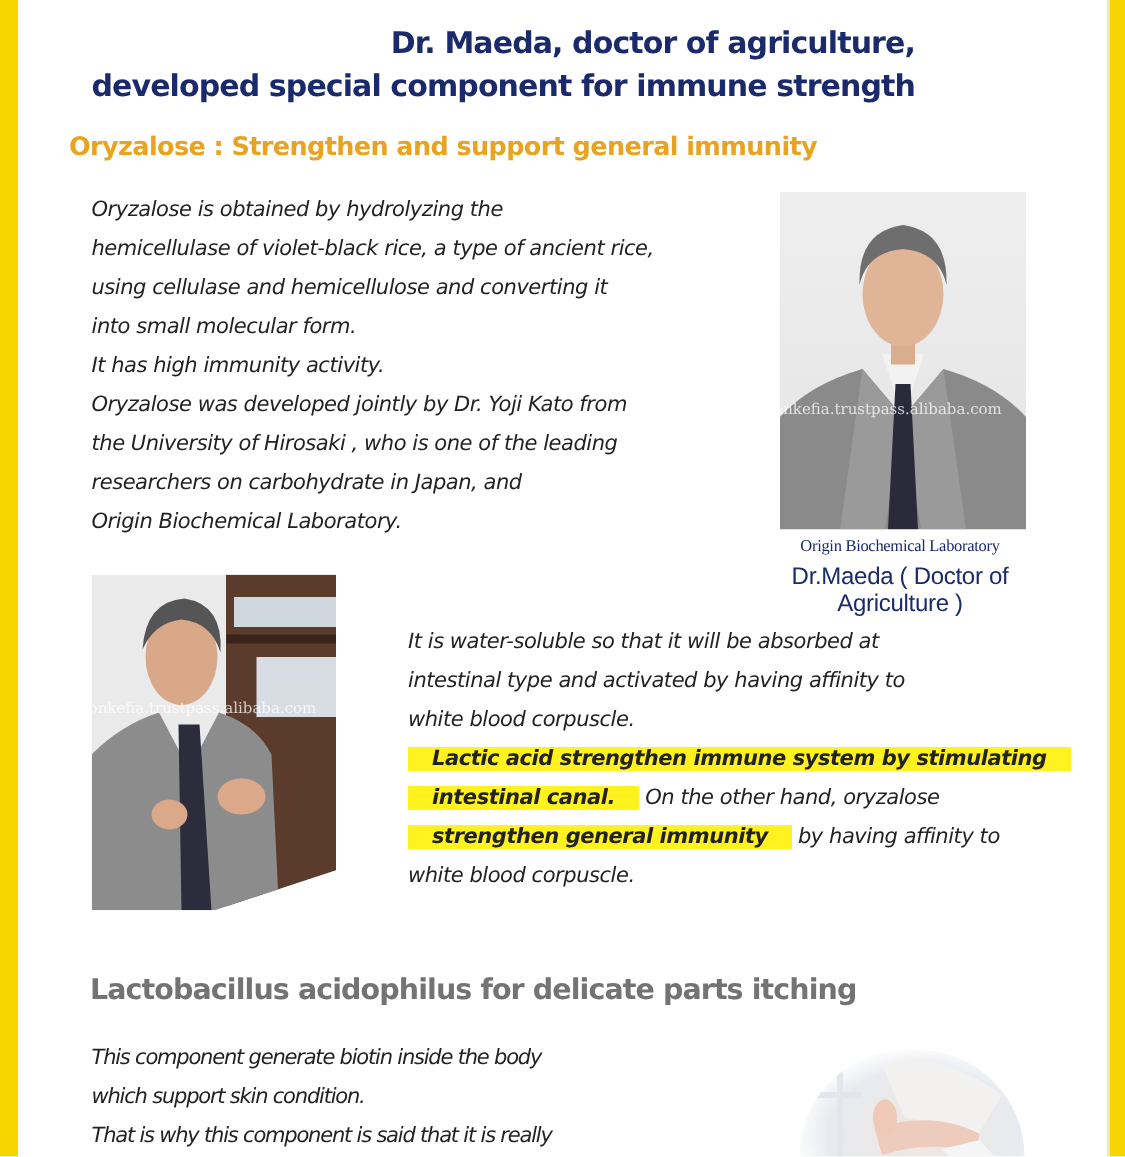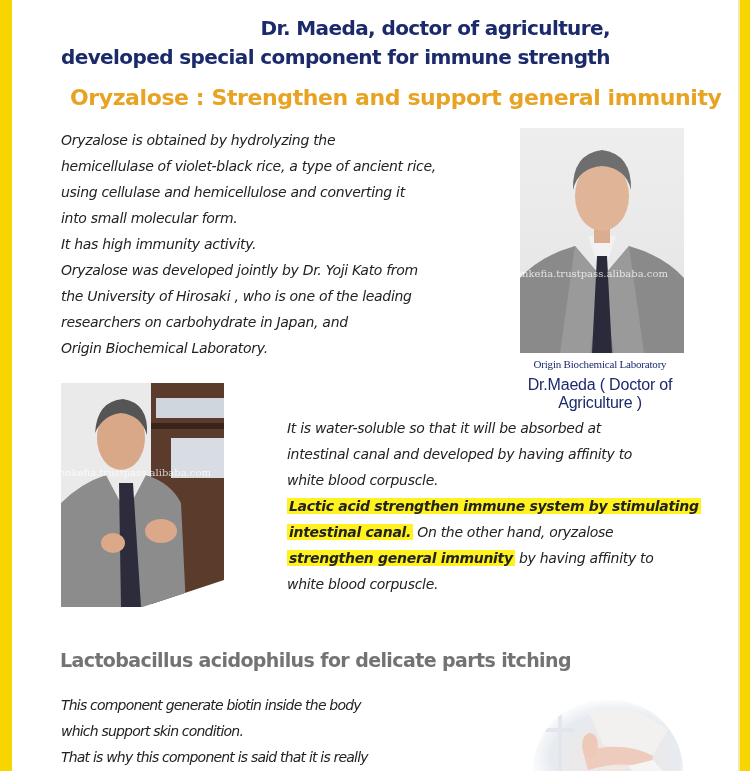--- a/index.html
+++ b/index.html
@@ -14,35 +14,35 @@
   .border-right::before { content: ""; position: absolute; left: -2px; top: 0; width: 2px; height: 100%; background: #f0e9b0; }
   .panel { position: absolute; left: 12px; top: 0; width: 728px; height: 771px; background: #fff; }
 
   .h1 {
     position: absolute; left: 61px; top: 14px;
     font-family: "DejaVu Sans", sans-serif; font-weight: bold;
     font-size: 20px; line-height: 29px; color: #1b2a6b;
     letter-spacing: -0.6px; white-space: nowrap; text-align: right;
   }
   .h2 {
-    position: absolute; left: 70px; top: 86px;
+    position: absolute; left: 46px; top: 86px;
     font-family: "DejaVu Sans", sans-serif; font-weight: bold;
-    font-size: 22px; line-height: 24px; color: #e8a323;
+    font-size: 17px; line-height: 24px; color: #e8a323;
     letter-spacing: -0.4px; white-space: nowrap;
   }
   .body-text {
     position: absolute;
     font-family: "DejaVu Sans", sans-serif; font-style: italic;
     font-size: 14px; line-height: 26px; color: #222;
     letter-spacing: -0.3px; white-space: nowrap;
   }
   .p1 { left: 61px; top: 127px; }
-  .p2 { left: 287px; top: 415px; }
+  .p2 { left: 272px; top: 415px; }
   .p3 { left: 61px; top: 692px; font-size: 14px; letter-spacing: -0.8px; }
-  .hl { background: #fff21e; font-weight: bold; padding: 0 2px; }
+  .hl { background: #fff21e; font-weight: bold; padding: 0 16px; }
 
   .photo1 {
     position: absolute; left: 520px; top: 128px; width: 164px; height: 225px;
     background: linear-gradient(180deg, #eeeeee 0%, #e4e4e4 100%);
     overflow: hidden;
   }
   .photo2 {
     position: absolute; left: 61px; top: 383px; width: 163px; height: 224px;
     background: linear-gradient(90deg, #eaeaea 0 55%, #5a3b2c 55% 100%);
     overflow: hidden;
@@ -126,21 +126,21 @@
     <ellipse cx="60" cy="55" rx="24" ry="32" fill="#d8a888"></ellipse>
     <path d="M34 50 Q36 18 62 16 Q88 20 86 52 Q80 32 60 30 Q42 32 34 50 Z" fill="#555"></path>
     <ellipse cx="100" cy="148" rx="16" ry="12" fill="#dba88a"></ellipse>
     <ellipse cx="52" cy="160" rx="12" ry="10" fill="#dba88a"></ellipse>
   </svg>
   <div class="watermark" style="top:84px; left:-18px;">nihonkefia.trustpass.alibaba.com</div>
 </div>
 
 <div class="body-text p2">
   <div>It is water-soluble so that it will be absorbed at</div>
-  <div>intestinal canal and developed by having affinity to</div>
+  <div>intestinal type and activated by having affinity to</div>
   <div>white blood corpuscle.</div>
   <div><span class="hl">Lactic acid strengthen immune system by stimulating</span></div>
   <div><span class="hl">intestinal canal.</span><span> On the other hand, oryzalose</span></div>
   <div><span class="hl">strengthen general immunity</span><span> by having affinity to</span></div>
   <div>white blood corpuscle.</div>
 </div>
 
 <div class="h3">Lactobacillus acidophilus for delicate parts itching</div>
 
 <div class="body-text p3">

